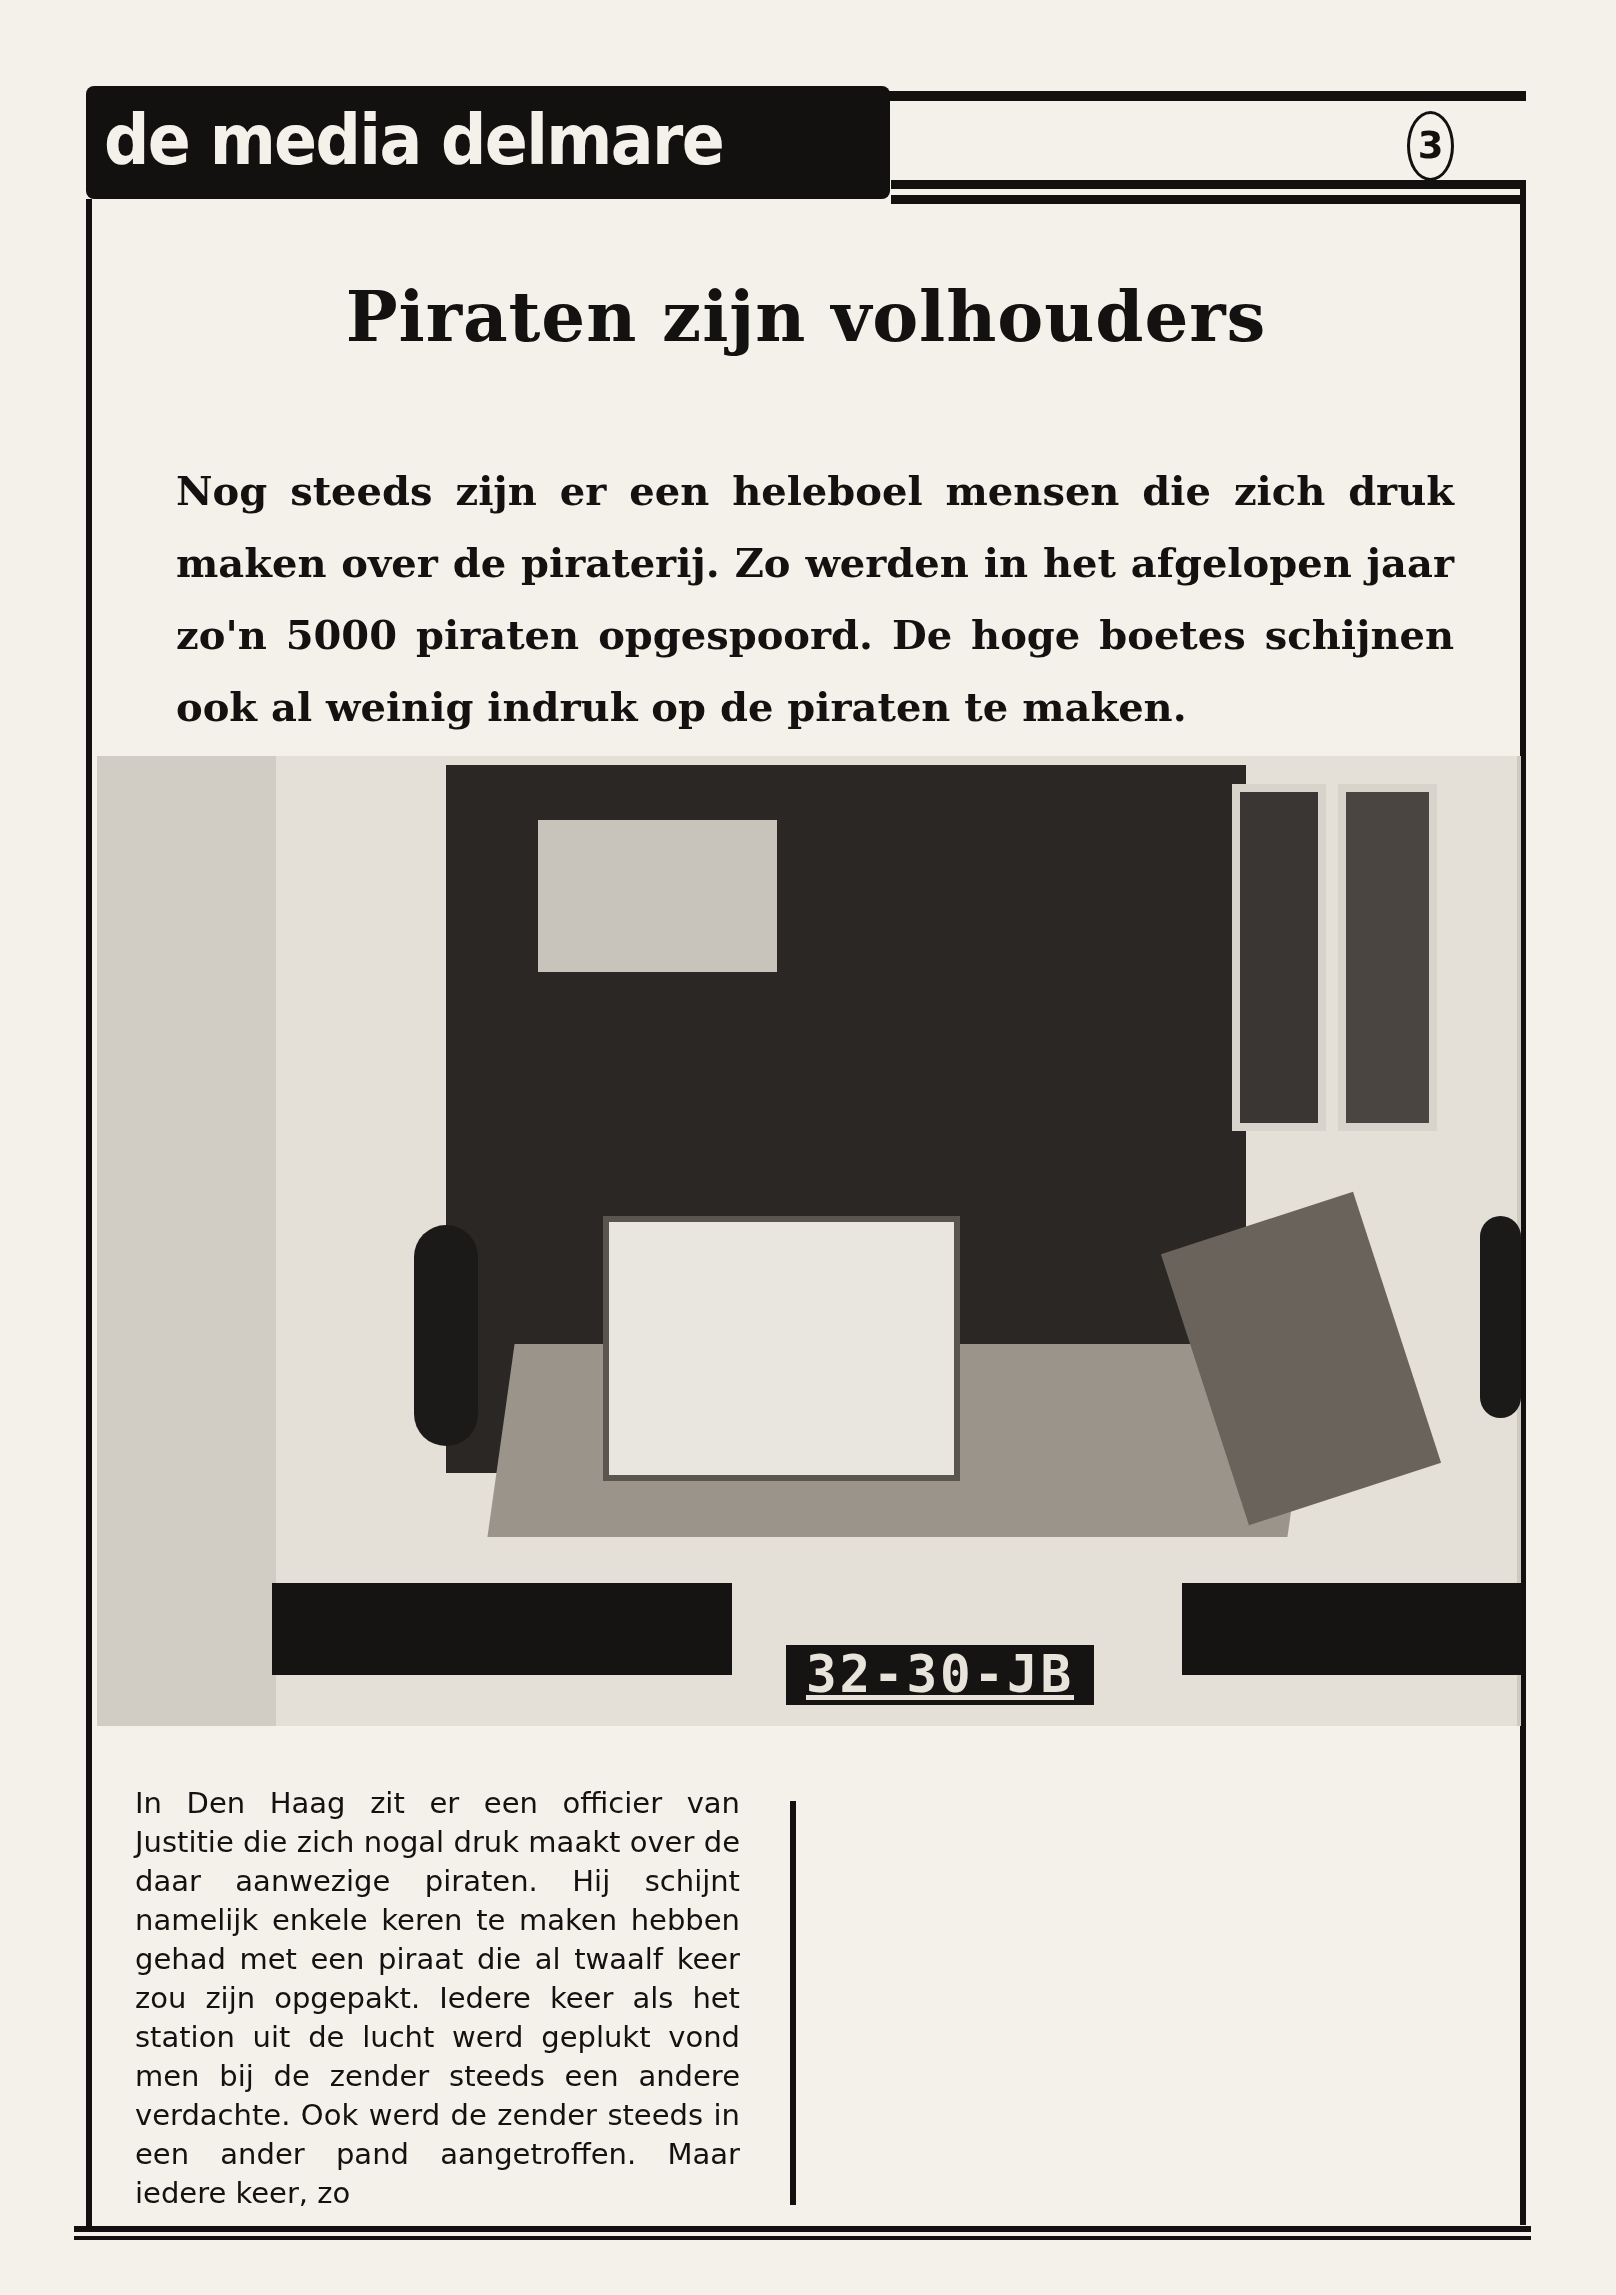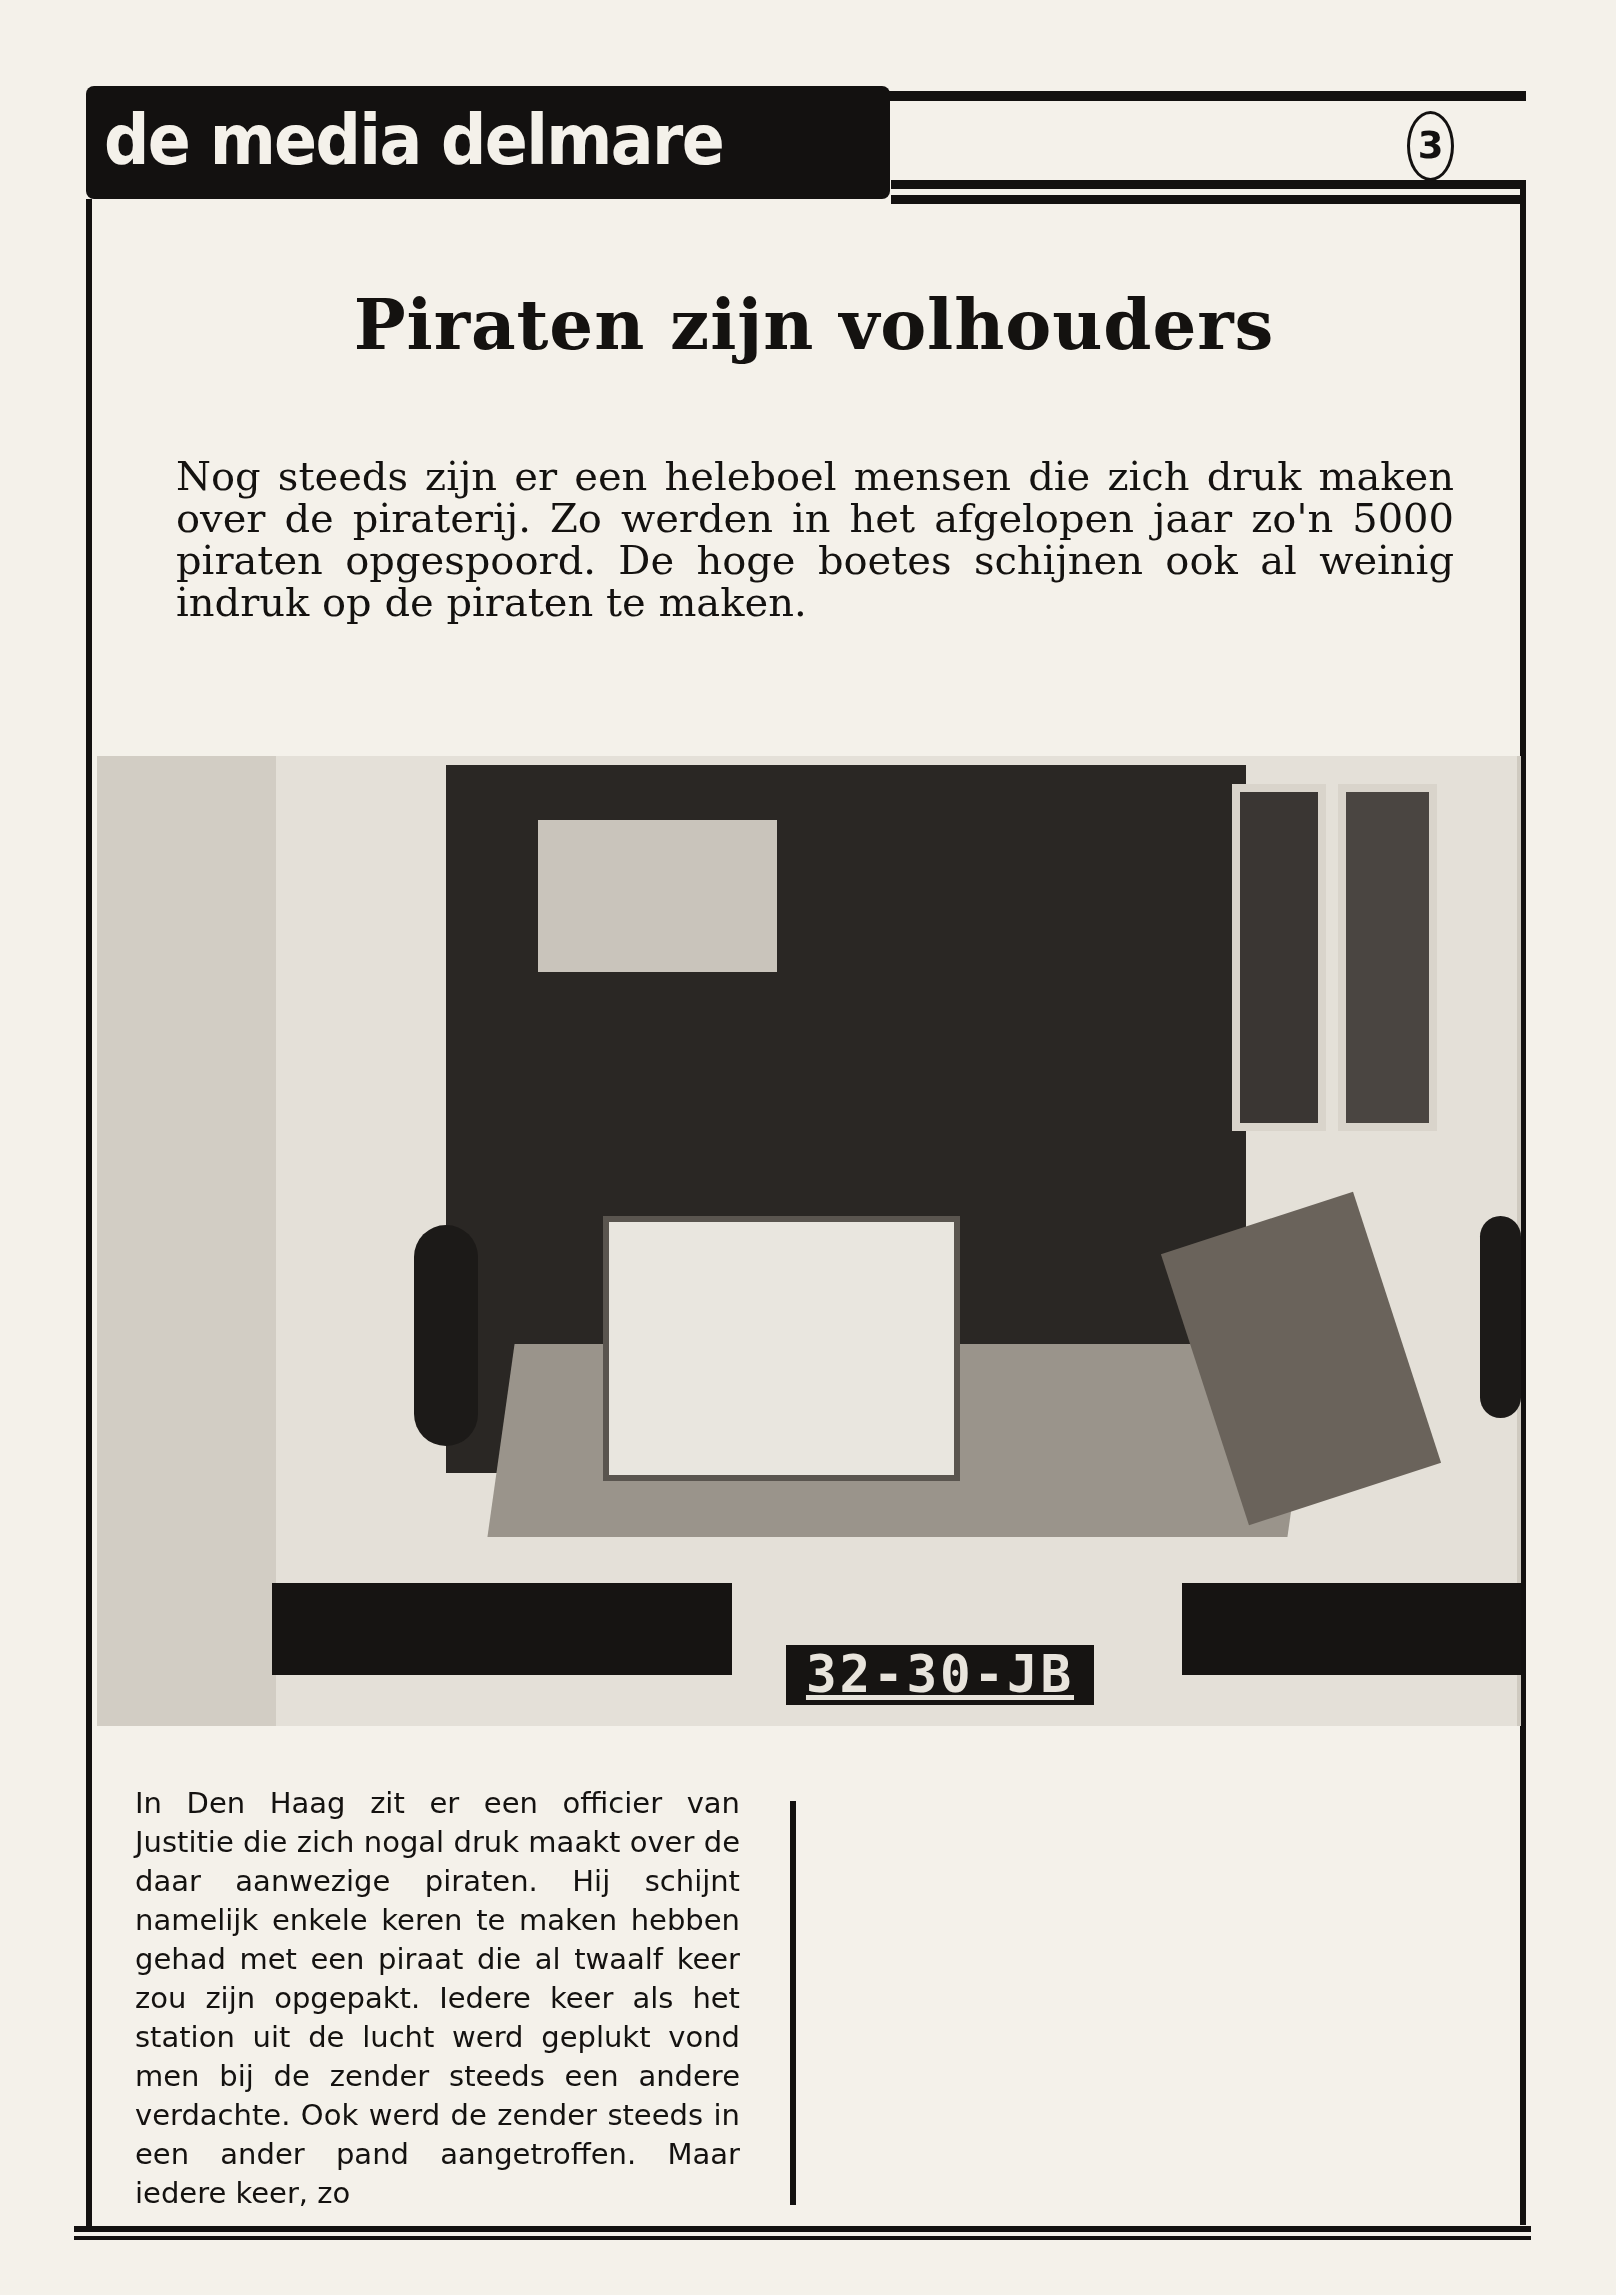--- a/index.html
+++ b/index.html
@@ -28,21 +28,21 @@
   .frame-left { position:absolute; left:86px; top:199px; width:5.5px; height:2027px; background:#131110; }
   .frame-right { position:absolute; left:1520px; top:189px; width:5.5px; height:2036px; background:#131110; }
   .frame-bottom { position:absolute; left:74px; top:2226px; width:1457px; height:5.5px; background:#131110; }
   .frame-bottom2 { position:absolute; left:74px; top:2236px; width:1457px; height:3.7px; background:#131110; }
   .headline {
     position:absolute; left:92px; width:1428px; top:276px; text-align:center;
     font-family:"DejaVu Serif", serif; font-weight:bold; font-size:69px; letter-spacing:0.9px;
   }
   .lead {
     position:absolute; left:176px; top:455px; width:1278px;
-    font-family:"DejaVu Serif", serif; font-weight:normal; font-size:40px; line-height:42px;
+    font-family:"DejaVu Serif", serif; font-weight:bold; font-size:40px; line-height:72px;
     text-align:justify;
   }
   
   .photo {
     position:absolute; left:97px; top:756px; width:1424px; height:970px; background:#cfcac0;
     overflow:hidden;
   }
   .photo .van-body { position:absolute; left:179px; top:0; width:1241px; height:970px; background:#e4e0d8; }
   .photo .interior { position:absolute; left:349px; top:9.2px; width:800px; height:708px; background:#2a2724; }
   .photo .windshield { position:absolute; left:441px; top:64px; width:239px; height:152px; background:#c9c4bb; }
@@ -80,21 +80,21 @@
 <div class="rule-top"></div>
 <div class="rule-mid"></div>
 <div class="rule-mid2"></div>
 <div class="page-num">3</div>
 
 <div class="frame-left"></div>
 <div class="frame-right"></div>
 <div class="frame-bottom"></div>
 <div class="frame-bottom2"></div>
 
-<h1 class="headline" style="margin:8px;">Piraten zijn volhouders</h1>
+<h1 class="headline" style="margin:0;">Piraten zijn volhouders</h1>
 <div class="lead">Nog steeds zijn er een heleboel mensen die zich druk maken over de piraterij. Zo werden in het afgelopen jaar zo'n 5000 piraten opgespoord. De hoge boetes schijnen ook al weinig indruk op de piraten te maken.</div>
 
 <div class="photo">
   <div class="tree-area"></div>
   <div class="van-body"></div>
   <div class="interior"></div>
   <div class="windshield"></div>
   <div class="side-window1"></div>
   <div class="side-window2"></div>
   <div class="floor"></div>

